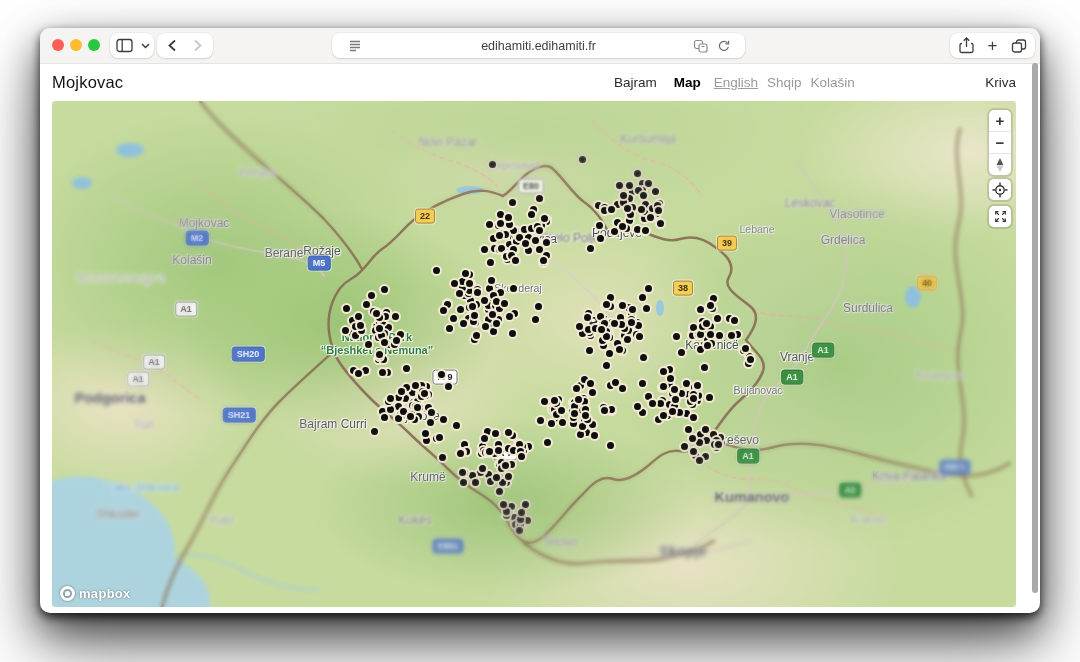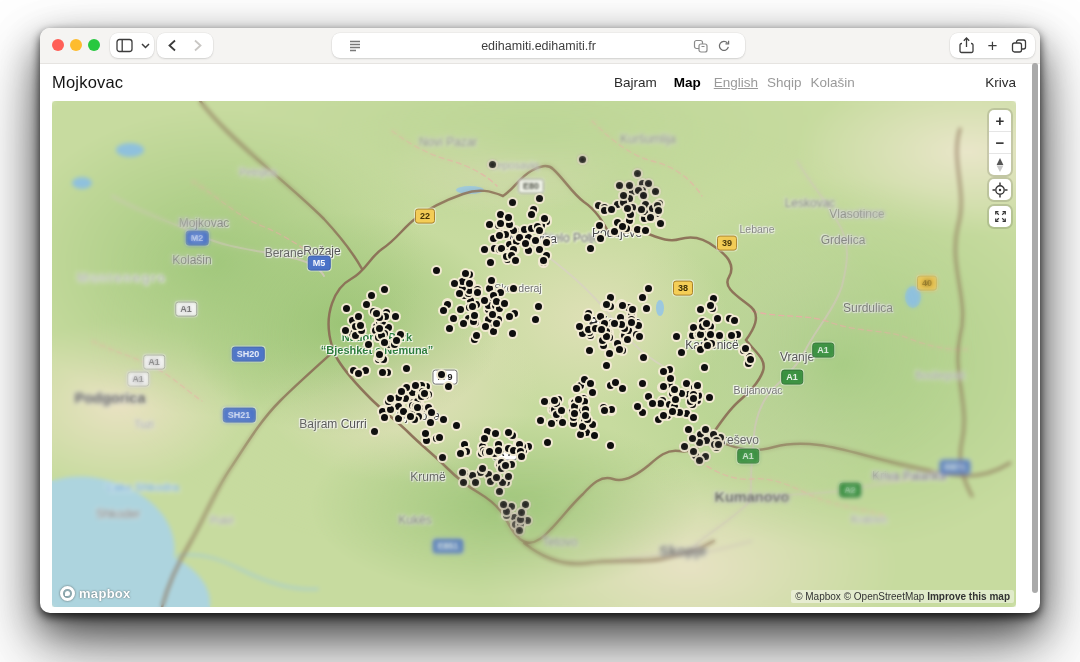--- a/index.html
+++ b/index.html
@@ -825,22 +825,17 @@
             <line x1="8.5" y1="13.5" x2="5" y2="17"></line>
               <line x1="13.5" y1="13.5" x2="17" y2="17"></line>
           </svg>
         </div>
       </div>
 
       <div class="mapboxlogo">
         <span class="ring"></span>
         <span class="word">mapbox</span>
       </div>
-      <div class="attrib">
-        <a>© Mapbox</a>
-        <a>© OpenStreetMap</a>
-        <a class="imp">Improve this map</a>
-      </div>
     </div>
 
     <div class="scrollthumb"></div>
   </div>
 </div>
 
 </body></html>

